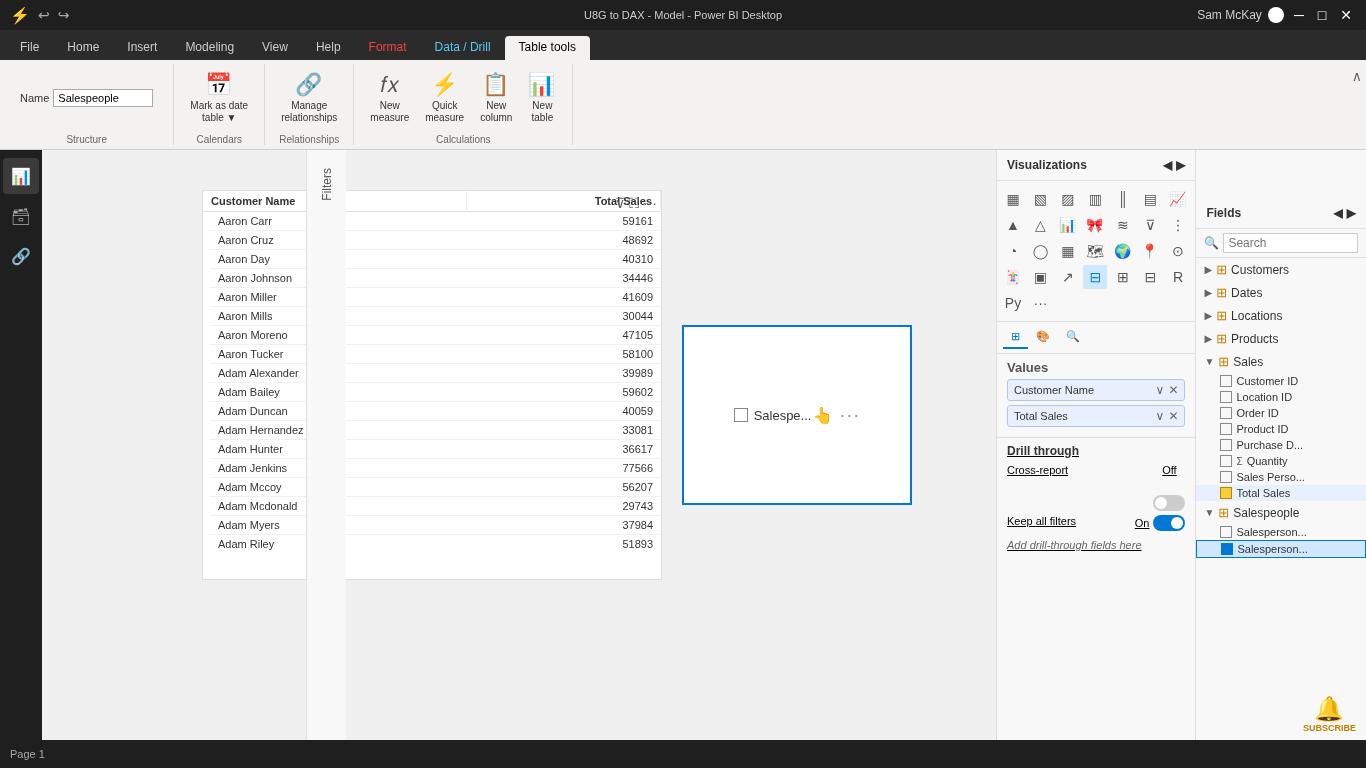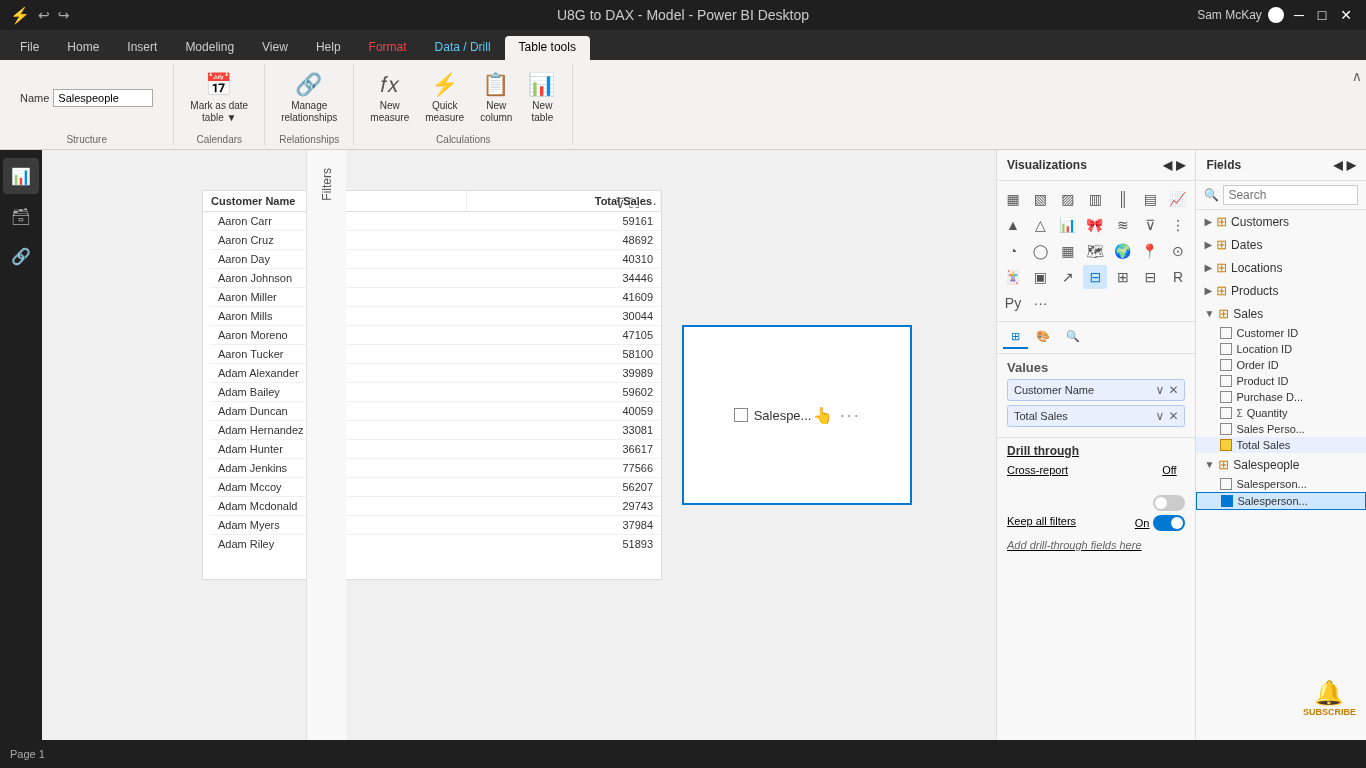--- a/index.html
+++ b/index.html
@@ -12,21 +12,21 @@
       display: flex;
       align-items: center;
       justify-content: space-between;
       padding: 0 10px;
       color: #fff;
       font-size: 12px;
     }
     .title-bar-left { display: flex; align-items: center; gap: 8px; }
     .title-bar-controls { display: flex; gap: 6px; align-items: center; }
     .title-bar-controls span { color: #fff; font-size: 14px; cursor: pointer; padding: 0 4px; }
-    .title-bar-title { position: absolute; left: 50%; transform: translateX(-50%); color: #ccc; font-size: 14px; }
+    .title-bar-title { position: absolute; left: 50%; transform: translateX(-50%); color: #ccc; font-size: 11px; }
     .user-info { display: flex; align-items: center; gap: 6px; color: #ccc; font-size: 12px; }
     .user-avatar { width: 16px; height: 16px; border-radius: 50%; background: #fff; display: inline-block; }
 
     
     .ribbon-tabs {
       background: #2b2b2b;
       height: 30px;
       display: flex;
       align-items: flex-end;
       padding: 0 6px;
@@ -207,21 +207,21 @@
       color: #555;
       margin-top: 10px;
     }
 
     
     .right-panel {
       position: absolute;
       right: 0;
       top: 150px;
       width: 370px;
-      bottom: 16px;
+      bottom: 0;
       background: #f8f8f8;
       border-left: 1px solid #ddd;
       display: flex;
     }
 
     
     .viz-pane {
       width: 200px;
       border-right: 1px solid #ddd;
       display: flex;
@@ -333,20 +333,21 @@
     }
     .fields-pane-header {
       padding: 8px 10px;
       font-weight: 600;
       font-size: 12px;
       color: #333;
       border-bottom: 1px solid #e0e0e0;
       display: flex;
       justify-content: space-between;
       align-items: center;
+      margin-top: 48px;
     }
     .fields-search {
       padding: 4px 8px;
       border-bottom: 1px solid #e0e0e0;
       display: flex;
       align-items: center;
       gap: 4px;
     }
     .fields-search input {
       border: 1px solid #ccc;

